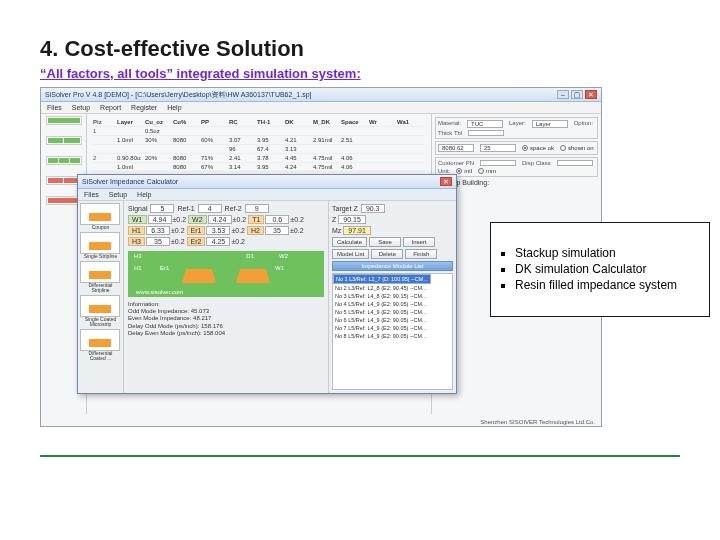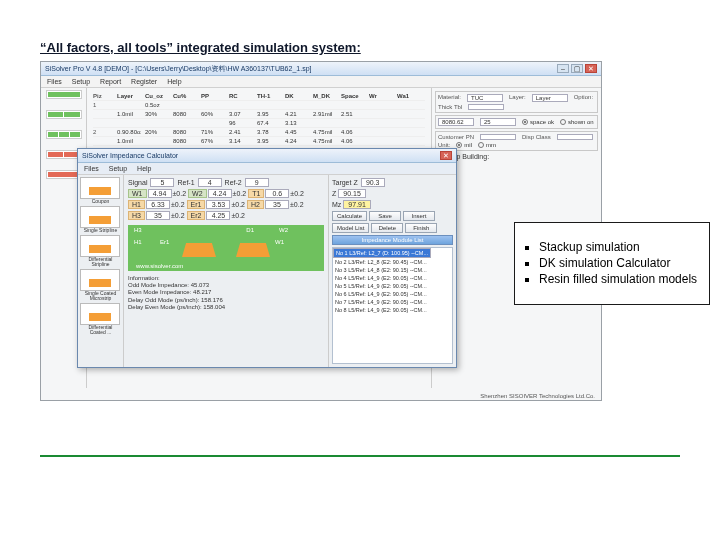--- a/index.html
+++ b/index.html
@@ -1,19 +1,19 @@
 <!DOCTYPE html>
 <html><head>
 <meta charset="utf-8">
 <style>
 *{box-sizing:border-box;margin:0;padding:0;font-family:"Segoe UI",Arial,sans-serif}
 html,body{width:720px;height:540px;background:#fff;overflow:hidden}
 .slide{width:720px;height:540px;position:relative;padding:36px 40px 0}
 .title{font-size:22px;font-weight:bold;color:#1a1a1a}
-.subtitle{font-size:13px;font-weight:bold;color:#0f172a;text-decoration:underline;margin-top:4px}
+.subtitle{font-size:13px;font-weight:bold;color:#6d28d9;text-decoration:underline;margin-top:4px}
 .shot{position:relative;width:562px;height:340px;margin-top:6px;border:1px solid #9aa0a6;background:#f5f6f7;font-size:7px;color:#333}
 .win-title{height:14px;background:linear-gradient(#eef3fa,#cfe0f4);display:flex;align-items:center;padding:0 4px;gap:5px;border-bottom:1px solid #9dbcd8}
 .win-title .t{font-size:7px;color:#1a3b66}
 .win-ctl{margin-left:auto;display:flex;gap:2px}
 .win-btn{width:12px;height:9px;background:#d7e4f1;border:1px solid #9ab;display:flex;align-items:center;justify-content:center;font-size:7px}
 .win-btn.close{background:#d66357;border-color:#b84338;color:#fff}
 .menubar{height:12px;background:#f3f3f3;border-bottom:1px solid #d0d0d0;display:flex;gap:10px;padding:0 6px;align-items:center;font-size:7px}
 .body{display:flex;height:calc(100% - 26px - 12px)}
 .col-left{width:46px;border-right:1px solid #ccc;padding:2px;display:flex;flex-direction:column;gap:2px}
 .samp{height:18px;display:flex;flex-direction:column;gap:1px;align-items:center}
@@ -58,29 +58,30 @@
 .results{margin-top:2px;font-size:6px;line-height:1.2}
 .zbox{display:flex;align-items:center;gap:2px}
 .zbox .z{background:#fff;border:1px solid #aab;padding:0 4px}
 .zbox .z.y{background:#fff3a1}
 .calc-right{width:128px;border-left:1px solid #ccc;padding:3px;display:flex;flex-direction:column;gap:2px}
 .calc-right .listhdr{background:linear-gradient(#9ec2f0,#6ea4dd);color:#fff;text-align:center;border:1px solid #6b8fbe;font-size:6px;padding:1px 0}
 .iml{flex:1;border:1px solid #b3c0d0;background:#fff;overflow:hidden}
 .iml .item{font-size:5.5px;padding:1px 2px;white-space:nowrap}
 .iml .item.sel{background:#3a78d6;color:#fff}
 
-.infobox{position:absolute;right:10px;top:222px;width:196px;border:1.5px solid #1a1a1a;padding:16px 8px;font-size:12px;line-height:1.35;background:#fff}
+.infobox{position:absolute;right:10px;top:222px;width:220px;border:1.5px solid #1a1a1a;padding:22px 8px;font-size:12px;line-height:1.35;background:#fff}
 .infobox li{list-style:square;margin-left:16px}
 
 .initbar{position:absolute;left:40px;right:40px;top:455px;height:2px;background:#1a8a33}
 .footertxt{position:absolute;left:0;right:0;top:464px;text-align:center;font-size:13px;color:#222;font-style:italic;letter-spacing:1px}
 </style>
 </head>
 <body>
 <div class="slide">
+  <h1 class="title">4. Cost-effective Solution</h1>
   <div class="subtitle">“All factors, all tools” integrated simulation system:</div>
 
   <div class="shot">
     <div class="win-title">
       <span class="t">SiSolver Pro V 4.8 [DEMO] - [C:\Users\Jerry\Desktop\资料\HW A360137\TUB62_1.sp]</span>
       <div class="win-ctl">
         <div class="win-btn">–</div>
         <div class="win-btn">▢</div>
         <div class="win-btn close">✕</div>
       </div>
@@ -422,18 +423,18 @@
           </div>
         </div>
       </div>
     </div>
   </div>
 
   <div class="infobox">
     <ul>
       <li>Stackup simulation</li>
       <li>DK simulation Calculator</li>
-      <li>Resin filled simulation models</li>
+      <li>Resin filled impedance system</li>
     </ul>
   </div>
 
   <div class="initbar"></div>
 </div>
 
 </body></html>

